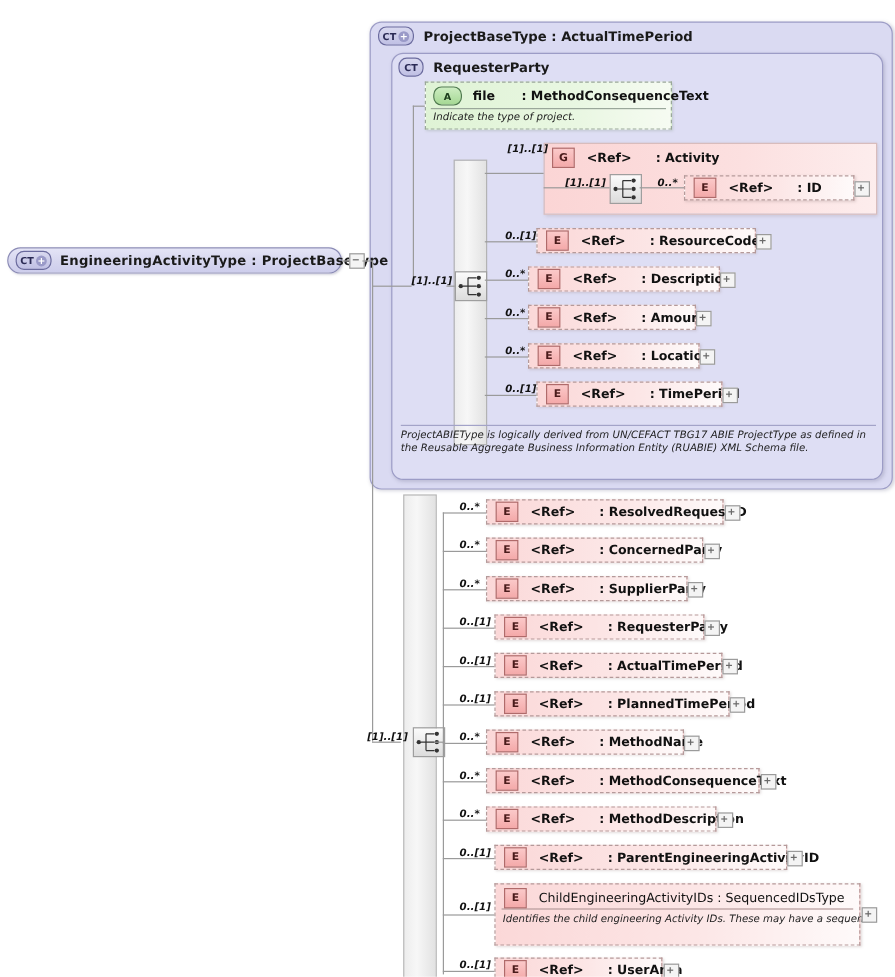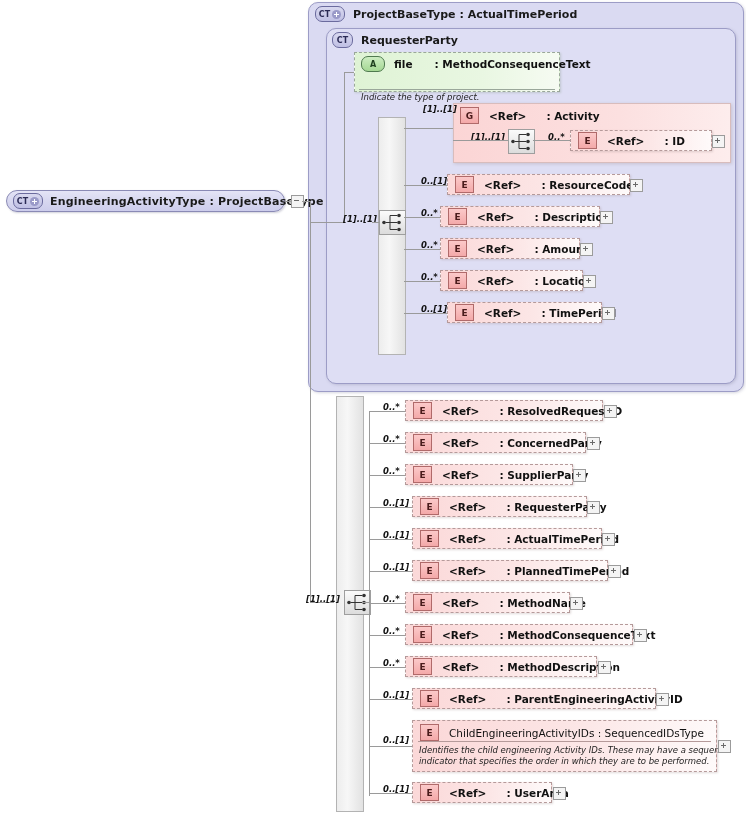--- a/index.html
+++ b/index.html
@@ -9,21 +9,21 @@
   }
   body {
     width: 746px;
     height: 814px;
     position: relative;
     font-family: "DejaVu Sans", "Liberation Sans", sans-serif;
     overflow: hidden;
   }
   .canvas {
     position: absolute;
-    left: 0; top: 0;
+    left: 0; top: 16px;
     width: 746px; height: 655px;
   }
 
   
   .line-h { position: absolute; height: 1px; background: #9a9a9a; }
   .line-v { position: absolute; width: 1px; background: #9a9a9a; }
 
   
   .root-node {
     position: absolute;
@@ -132,21 +132,21 @@
     white-space: nowrap;
   }
   .attr-name {
     font-size: 10.5px; font-weight: bold; color: #111; margin-left: 9px;
   }
   .attr-type {
     font-size: 10.5px; font-weight: bold; color: #111; margin-left: 22px;
   }
   .attr-doc {
     border-top: 1px solid #9aa79a;
-    margin: 15px 4px;
+    margin: 0 4px;
     padding: 2px 2px 3px 2px;
     font-size: 8.5px;
     font-style: italic;
     color: #222;
     white-space: nowrap;
   }
 
   
   .el-box {
     position: absolute; box-sizing: border-box;
@@ -388,20 +388,24 @@
       <span class="badge-e">E</span>
       <span class="el-ref">&lt;Ref&gt;</span>
       <span class="el-type">: TimePeriod</span>
     </div>
   </div>
   <div class="card" style="left:421px; top:304px;">0..[1]</div>
   <div class="plus-btn" style="left:602px; top:307px;"></div>
   <div class="line-h" style="left:404px; top:313px; width:43px;"></div>
 
   <div class="abstract-wrap" style="left:334px; top:336px; width:396px;">
+    <div class="abs-doc">
+      <div>ProjectABIEType is logically derived from UN/CEFACT TBG17 ABIE ProjectType as defined in</div>
+      <div>the Reusable Aggregate Business Information Entity (RUABIE) XML Schema file.</div>
+    </div>
   </div>
 
   <div class="root-node" style="left:6px; top:190px; width:279px; height:22px;">
     <span class="badge-ct">CT<span class="plusdot"></span></span>
     <span class="root-label">EngineeringActivityType : ProjectBaseType</span>
   </div>
   <div class="minus-btn" style="left:291px; top:195px;"></div>
 
   <div class="line-h" style="left:285px; top:201px; width:6px;"></div>
   <div class="line-h" style="left:302px; top:201px; width:8px;"></div>
@@ -538,21 +542,20 @@
   <div class="plus-btn" style="left:656px; top:693px;"></div>
   <div class="line-h" style="left:369px; top:699px; width:43px;"></div>
 
   <div class="el-box" style="left:412px; top:720px; width:305px; height:52px; display:block;">
     <div class="el-row" style="padding-top:3px;">
       <span class="badge-e">E</span>
       <span class="el-title">ChildEngineeringActivityIDs : SequencedIDsType</span>
     </div>
     <div class="el-doc">
       <div>Identifies the child engineering Activity IDs. These may have a sequence</div>
-      <div>indicator that specifies the order in which they are to be performed.</div>
     </div>
   </div>
   <div class="card" style="left:383px; top:735px;">0..[1]</div>
   <div class="plus-btn" style="left:718px; top:740px;"></div>
   <div class="line-h" style="left:369px; top:746px; width:43px;"></div>
 
   <div class="el-box" style="left:412px; top:782px; width:140px; height:21px;">
     <div class="el-row">
       <span class="badge-e">E</span>
       <span class="el-ref">&lt;Ref&gt;</span>

